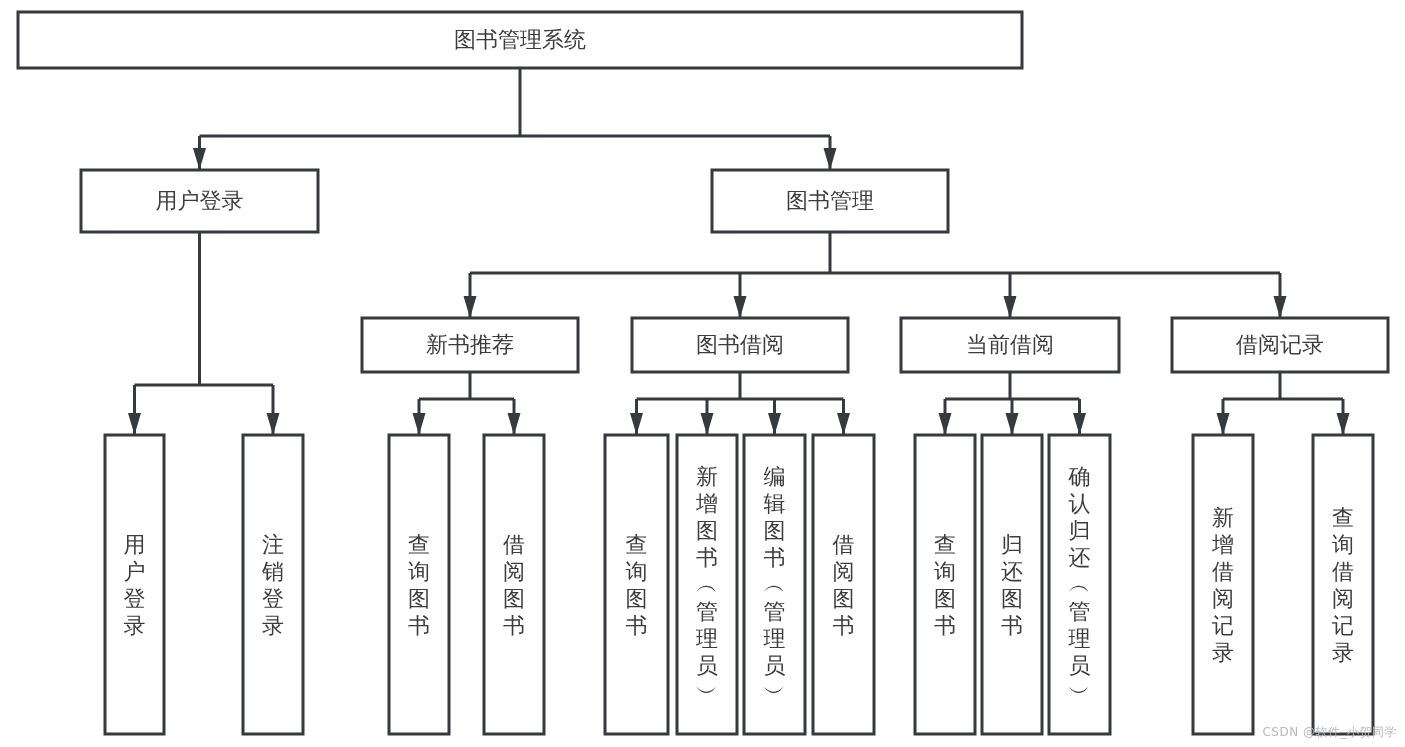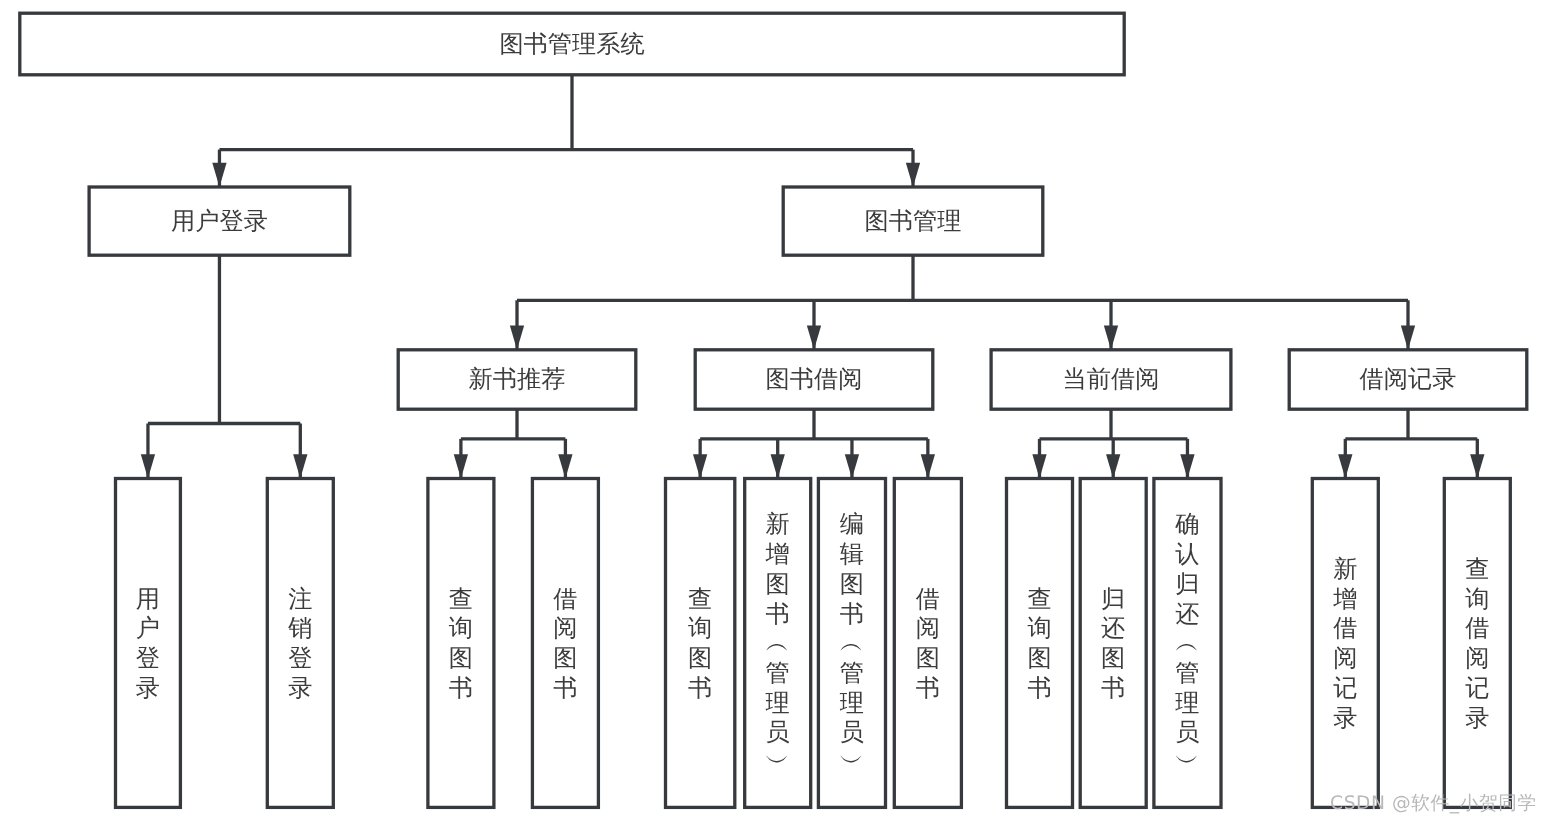--- a/index.html
+++ b/index.html
@@ -54,21 +54,21 @@
     fill: #3c3c3c;
     font-family: "DejaVu Sans", "Liberation Sans", sans-serif;
     font-size: 22px;
     text-anchor: middle;
   }
   .watermark-text {
     position: absolute;
     right: 8px;
     bottom: 6px;
     font-family: "DejaVu Sans", "Liberation Sans", sans-serif;
-    font-size: 17px;
+    font-size: 12px;
     color: #b8b8b8;
     white-space: nowrap;
     letter-spacing: 0.5px;
   }
 </style>
 </head>
 <body>
 
 <div id="diagram-root">
   <svg class="flowchart" viewBox="0 0 1405 747" xmlns="http://www.w3.org/2000/svg">

